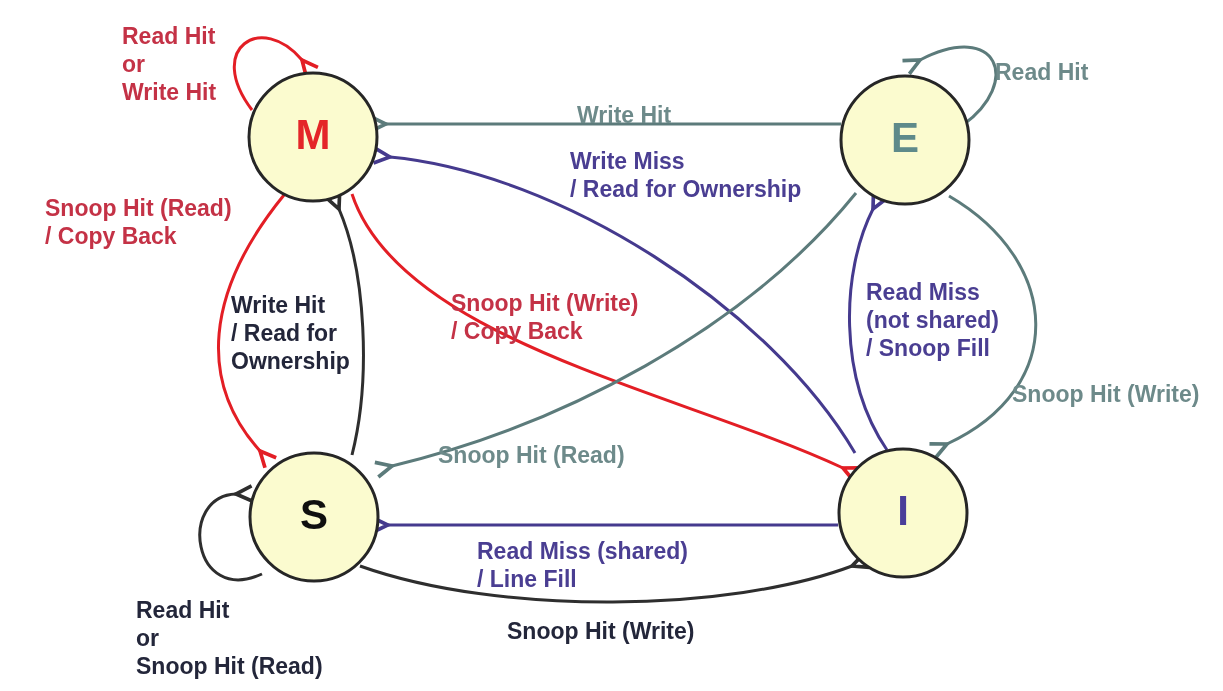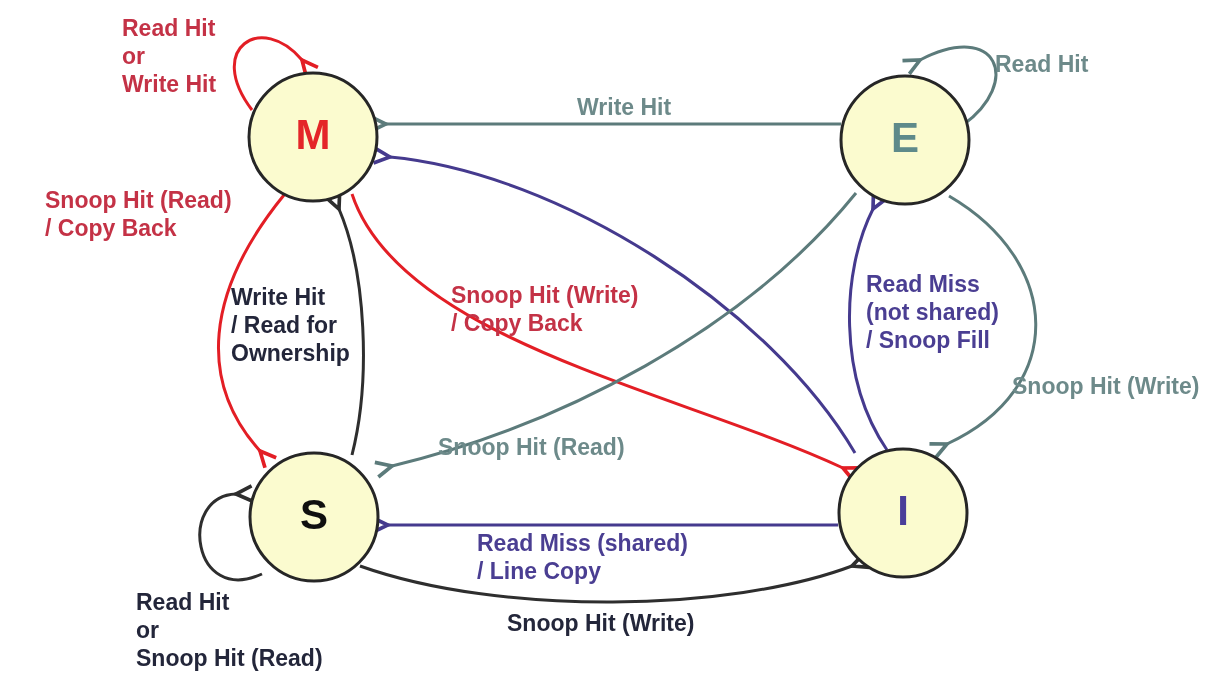--- a/index.html
+++ b/index.html
@@ -29,20 +29,21 @@
   .mk.purple{stroke:var(--purple-arrow);}
   .mk.black{stroke:var(--black-arrow);}
 
   .lbl{
     position:absolute;
     font-weight:bold;
     font-size:23px;
     line-height:28px;
     white-space:pre-line;
     letter-spacing:0px;
+    margin-top:8px;
   }
   .lbl.red{color:var(--red-text);}
   .lbl.gray{color:var(--gray-text);}
   .lbl.purple{color:var(--purple-text);}
   .lbl.black{color:var(--black-text);}
 
   .node-letter{
     position:absolute;
     font-weight:bold;
     font-size:42px;
@@ -97,32 +98,34 @@
   <div class="node-letter m" style="left:313px;top:137px;">M</div>
   <div class="node-letter e" style="left:905px;top:140px;">E</div>
   <div class="node-letter s" style="left:314px;top:517px;">S</div>
   <div class="node-letter i" style="left:903px;top:513px;">I</div>
 
   <div class="lbl red" style="left:122px;top:14px;">Read Hit
 or
 Write Hit</div>
   <div class="lbl gray" style="left:995px;top:50px;">Read Hit</div>
   <div class="lbl gray" style="left:577px;top:93px;">Write Hit</div>
+  <div class="lbl purple" style="left:570px;top:139px;">Write Miss
+/ Read for Ownership</div>
   <div class="lbl red" style="left:45px;top:186px;">Snoop Hit (Read)
 / Copy Back</div>
   <div class="lbl black" style="left:231px;top:283px;">Write Hit
 / Read for
 Ownership</div>
   <div class="lbl red" style="left:451px;top:281px;">Snoop Hit (Write)
 / Copy Back</div>
   <div class="lbl purple" style="left:866px;top:270px;">Read Miss
 (not shared)
 / Snoop Fill</div>
   <div class="lbl gray" style="left:1012px;top:372px;">Snoop Hit (Write)</div>
   <div class="lbl gray" style="left:438px;top:433px;">Snoop Hit (Read)</div>
   <div class="lbl purple" style="left:477px;top:529px;">Read Miss (shared)
-/ Line Copy</div>
+/ Line Fill</div>
   <div class="lbl black" style="left:507px;top:609px;">Snoop Hit (Write)</div>
   <div class="lbl black" style="left:136px;top:588px;">Read Hit
 or
 Snoop Hit (Read)</div>
 
 </div>
 
 </body></html>

